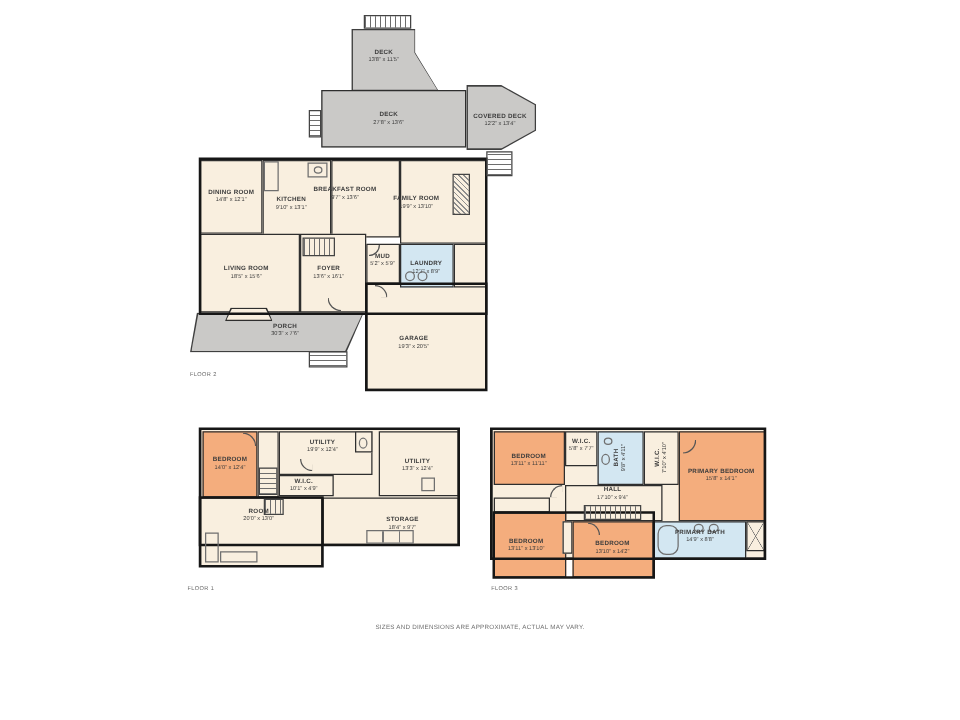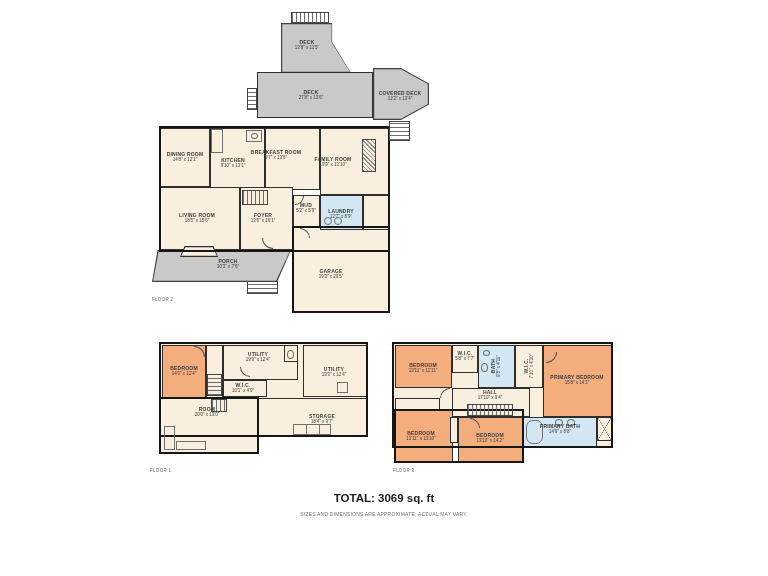--- a/index.html
+++ b/index.html
@@ -268,17 +268,16 @@
       <span class="nm">BEDROOM</span>
       <span class="dm">13'10" x 14'2"</span>
     </div>
   <div class="rl" style="left:560px;top:429px">
       <span class="nm">PRIMARY BATH</span>
       <span class="dm">14'9" x 8'8"</span>
     </div>
   <div class="flab" style="left:393px;top:468px">FLOOR 3</div>
 
   <div class="footer">
-    <div class="total">TOTAL: 3069 sq. ft</div>
     <div class="disc">SIZES AND DIMENSIONS ARE APPROXIMATE, ACTUAL MAY VARY.</div>
   </div>
 
 </div>
 
 </body></html>

